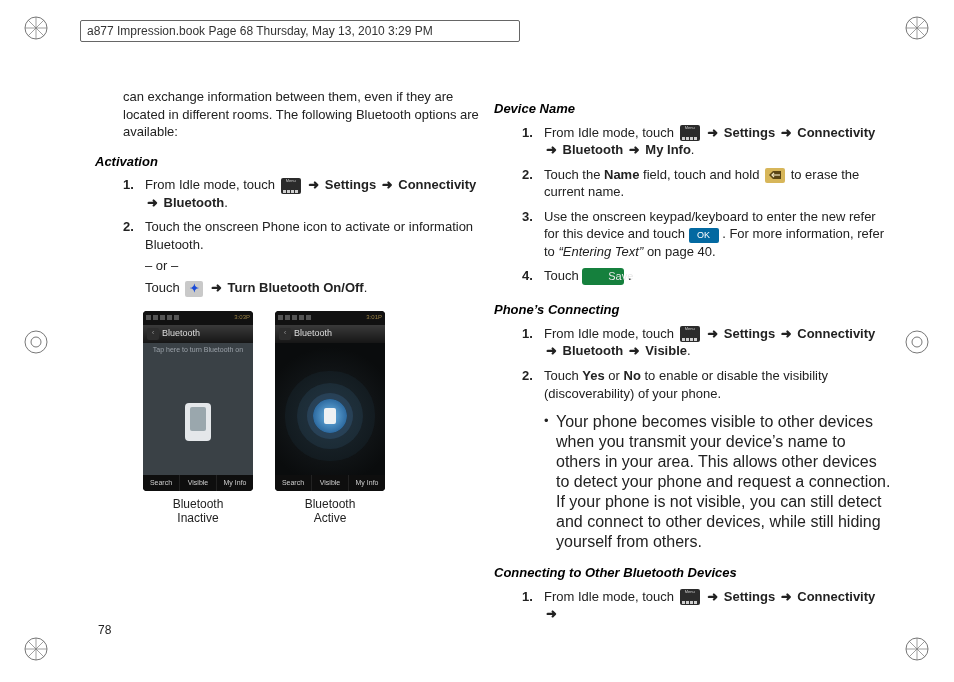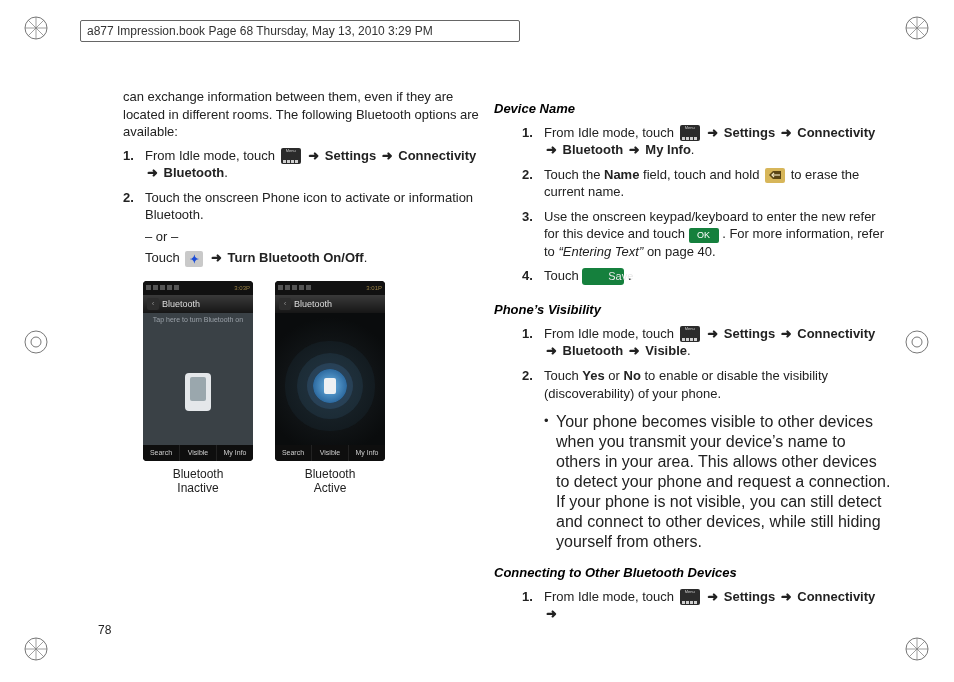--- a/index.html
+++ b/index.html
@@ -32,21 +32,21 @@
   .bold { font-weight:bold; }
   .ital { font-style:italic; }
   .arrow { font-weight:bold; padding:0 2px; }
   .inline-icon { display:inline-flex; vertical-align:middle; margin:0 2px; }
   .icon-menu { width:20px; height:16px; background:#2b2b2b; border-radius:2px; display:inline-flex; align-items:flex-end; justify-content:center; padding-bottom:1px; gap:1px; position:relative; }
   .icon-menu::before{content:"Menu"; position:absolute; top:0; left:0; right:0; text-align:center; font-size:4px; color:#ccc;}
   .icon-menu span { width:3px; height:3px; background:#cfcfcf; }
   .icon-bt { width:18px; height:16px; background:#c9c9c9; border-radius:2px; display:inline-flex; align-items:center; justify-content:center; font-size:11px; color:#1a4bd8; font-weight:bold; }
   .icon-back { width:20px; height:15px; background:#d7b65a; border-radius:2px; display:inline-flex; align-items:center; justify-content:center; }
   .icon-back svg{width:12px;height:10px;}
-  .btn-ok { display:inline-flex; width:30px; height:15px; background:#15803d; color:#fff; font-size:9px; border-radius:2px; align-items:center; justify-content:center; }
+  .btn-ok { display:inline-flex; width:30px; height:15px; background:#0369a1; color:#fff; font-size:9px; border-radius:2px; align-items:center; justify-content:center; }
   .btn-save { display:inline-flex; width:42px; height:17px; background:#15803d; color:#e9e9e9; font-size:11px; border-radius:3px; align-items:center; justify-content:center;padding-left:35px; }
 
   .phone-row { display:flex; gap:22px; justify-content:flex-start; margin:10px 0 4px 48px; }
   .phone-col { display:flex; flex-direction:column; align-items:center; }
   .phone { width:110px; height:180px; background:#000; border-radius:4px; position:relative; overflow:hidden; }
   .phone .status { position:absolute; top:0; left:0; right:0; height:14px; background:#111; display:flex; align-items:center; justify-content:space-between; padding:0 3px; font-size:6px; color:#9a8246; }
   .phone .status .sigrow { display:flex; gap:2px; align-items:center;}
   .phone .status .sq{width:5px;height:5px;background:#555;}
   .phone .titlebar { position:absolute; top:14px; left:0; right:0; height:18px; background:linear-gradient(#3a3a3a,#161616); color:#ddd; font-size:9px; display:flex; align-items:center; padding-left:4px; gap:3px;}
   .phone .titlebar .backbtn{width:12px;height:12px;background:#2d2d2d;border-radius:2px;display:flex;align-items:center;justify-content:center;font-size:8px;color:#888;}
@@ -133,20 +133,21 @@
 
   <div class="hdr-line">
     <span>a877 Impression.book  Page 68  Thursday, May 13, 2010  3:29 PM</span>
   </div>
 
   <div class="content">
 
     <div class="col">
       <p class="plain-para">can exchange information between them, even if they are located in different rooms. The following Bluetooth options are available:</p>
 
+      <h4 class="sect">Activation</h4>
 
       <div class="step-row">
         <div class="step-num">1.</div>
         <div class="step-body">
           <p>
             <span>From Idle mode, touch </span>
             <span class="inline-icon icon-menu">
                 <span></span>
                 <span></span>
                 <span></span>
@@ -305,21 +306,21 @@
       <div class="step-row">
         <div class="step-num">4.</div>
         <div class="step-body">
             <p>
           <span>Touch </span>
           <span class="btn-save">Save</span> .
         </p>
           </div>
       </div>
 
-      <h4 class="sect">Phone’s Visibility</h4>
+      <h4 class="sect">Phone’s Connecting</h4>
 
       <div class="step-row">
         <div class="step-num">1.</div>
         <div class="step-body">
             <p>
           <span>From Idle mode, touch </span>
           <span class="inline-icon icon-menu">
                 <span></span>
                 <span></span>
                 <span></span>

